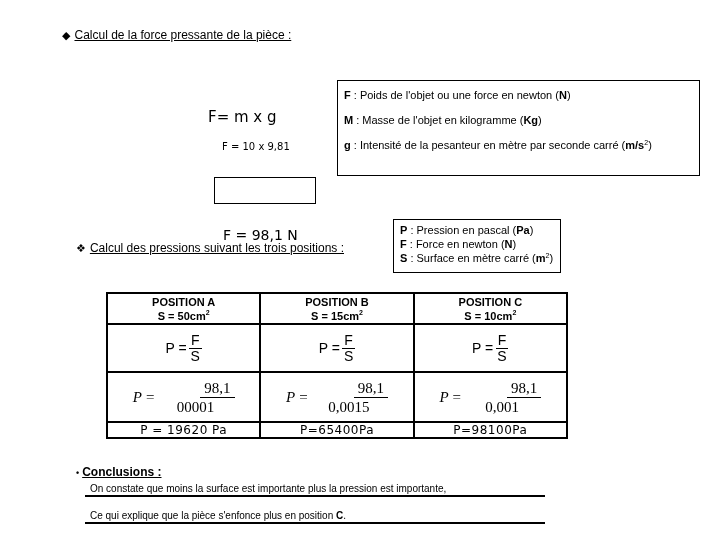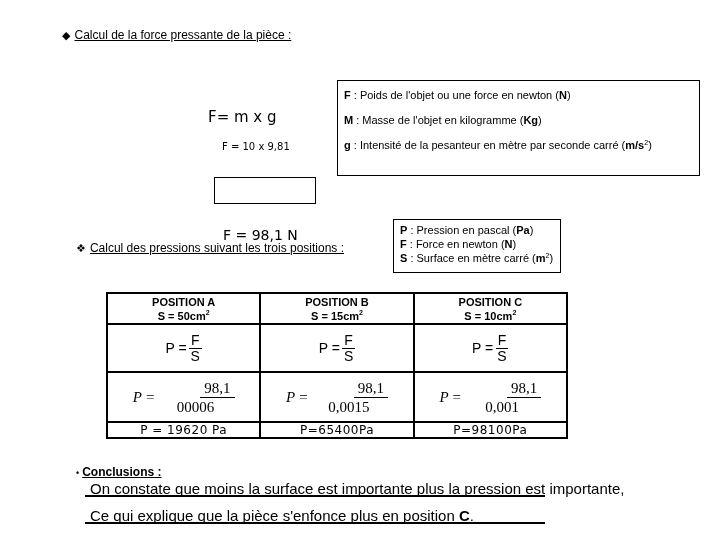--- a/index.html
+++ b/index.html
@@ -22,21 +22,21 @@
   .frac-sans { display: inline-flex; align-items: center; font-family: "Liberation Sans", sans-serif; font-size: 14px; }
   .frac { display: inline-flex; flex-direction: column; align-items: center; margin-left: 2px; }
   .frac .num { border-bottom: 1px solid #000; padding: 0 2px; line-height: 15px; }
   .frac .den { line-height: 15px; padding: 0 2px; }
   .frac-serif { display: inline-flex; align-items: center; font-family: "Liberation Serif", serif; font-size: 15px; }
   .frac-serif .P { font-style: italic; margin-right: 4px; }
   .frac-serif .frac .num { line-height: 18px; padding: 0 4px; margin-left: 44px; }
   .frac-serif .frac .den { line-height: 18px; padding: 0 4px; }
   .result { font-family: "DejaVu Sans", sans-serif; font-size: 12px; letter-spacing: 0.5px; }
 
-  .concl-line { position: absolute; left: 85px; width: 460px; border-bottom: 2px solid #000; font-size: 15px; padding-left: 5px; box-sizing: border-box; white-space: nowrap; line-height: 13px; }
+  .concl-line { position: absolute; left: 85px; width: 460px; border-bottom: 2px solid #000; font-size: 10px; padding-left: 5px; box-sizing: border-box; white-space: nowrap; line-height: 13px; }
 </style>
 </head>
 <body>
 
 <div class="abs heading" style="left:62px; top:28px;">
   <span class="bullet">◆</span><span>Calcul de la force pressante de la pièce :</span>
 </div>
 
 <div class="abs calibri" style="left:208px; top:108px; font-size:15px; white-space:nowrap;">F= m x g</div>
 <div class="abs calibri" style="left:222px; top:141px; font-size:10px; white-space:nowrap;">F = 10 x 9,81</div>
@@ -118,21 +118,21 @@
           </span>
     </td>
   </tr>
   <tr style="height:50px;">
     <td>
       <span class="frac-serif">
             <span class="P">P</span>
             <span>=</span>
             <span class="frac">
               <span class="num">98,1</span>
-              <span class="den">00006</span>
+              <span class="den">00001</span>
             </span>
           </span>
     </td>
     <td>
       <span class="frac-serif">
             <span class="P">P</span>
             <span>=</span>
             <span class="frac">
               <span class="num">98,1</span>
               <span class="den">0,0015</span>

